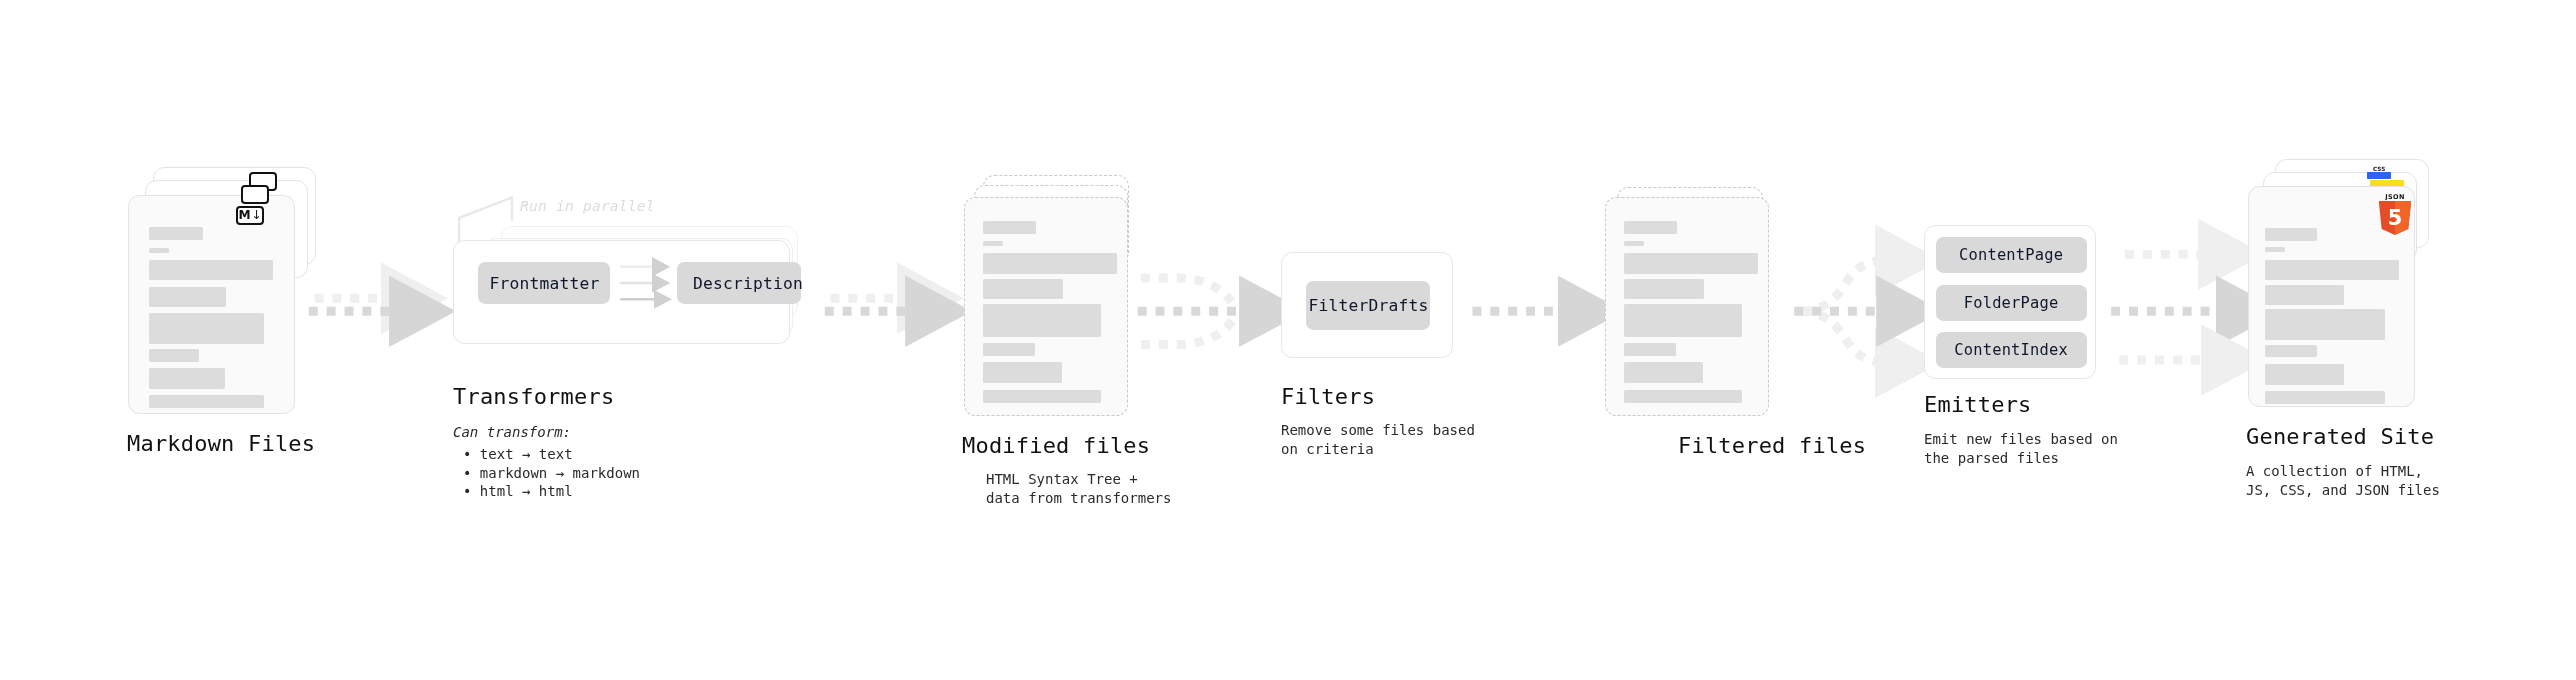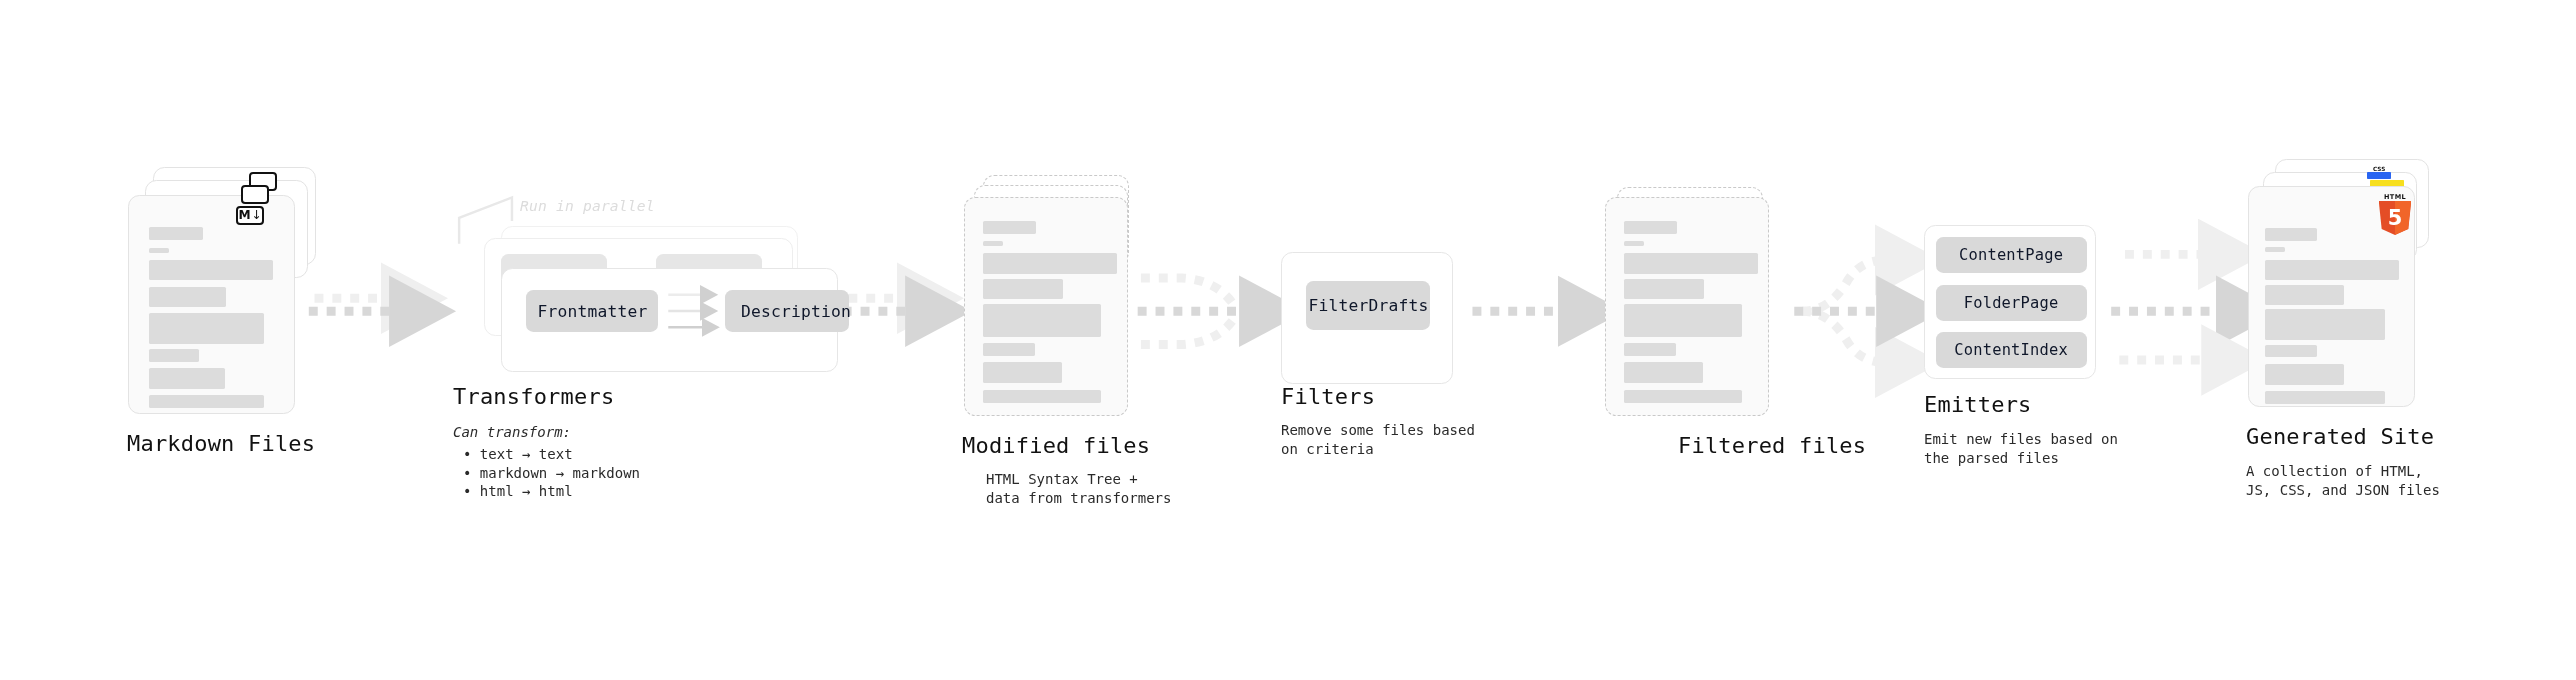--- a/index.html
+++ b/index.html
@@ -222,21 +222,21 @@
 
   <div>
     <div class="panel" style="left:501px;top:226px;width:297px;height:91px;border-color:#f1f1f1;">
       <div class="chip" style="left:14px;top:14.6px;width:102px;height:31px;background:#ededed;"></div>
       <div class="chip" style="left:164px;top:14.6px;width:102px;height:31px;background:#ededed;"></div>
     </div>
     <div class="panel" style="left:484px;top:238px;width:309px;height:98px;border-color:#eeeeee;">
       <div class="chip" style="left:16.3px;top:15.4px;width:106px;height:32.5px;background:#e6e6e6;"></div>
       <div class="chip" style="left:171px;top:15.4px;width:106px;height:32.5px;background:#e6e6e6;"></div>
     </div>
-    <div class="panel" style="left:453px;top:268px;width:337px;height:104px;margin-left:48px;">
+    <div class="panel" style="left:453px;top:240px;width:337px;height:104px;">
       <div class="chip" style="left:24.4px;top:21px;width:132px;height:42px;">Frontmatter</div>
       <div class="chip" style="left:223px;top:21px;width:124px;height:42px;padding-left:18px;">Description</div>
       <svg class="abs" style="left:163px;top:16.3px;width:65px;height:57px;" viewBox="0 0 80 70">
         <line x1="4" y1="12" x2="46" y2="12" stroke="#ececec" stroke-width="3" marker-end="url(#ahs)"></line>
         <line x1="4" y1="32" x2="46" y2="32" stroke="#e4e4e4" stroke-width="3" marker-end="url(#ahs)"></line>
         <line x1="4" y1="52" x2="48" y2="52" stroke="#cfcfcf" stroke-width="3" marker-end="url(#ahs)"></line>
       </svg>
     </div>
 
     <div class="note" style="left:520px;top:197px;">Run in parallel</div>
@@ -262,21 +262,21 @@
       <div class="skel" style="left:18px;top:145px;width:52px;height:13px;"></div>
       <div class="skel" style="left:18px;top:164px;width:79px;height:21px;"></div>
       <div class="skel" style="left:18px;top:192px;width:118px;height:13px;"></div>
     </div>
     <div class="title" style="left:962px;top:433px;">Modified files</div>
     <div class="sub" style="left:962px;top:470px;margin-left:24px;">HTML Syntax Tree +
 data from transformers</div>
   </div>
 
   <div>
-    <div class="panel" style="left:1281px;top:252px;width:172px;height:132px;">
+    <div class="panel" style="left:1281px;top:252px;width:172px;height:106px;">
       <div class="chip" style="left:24.4px;top:28.4px;width:124px;height:49px;">FilterDrafts</div>
     </div>
     <div class="title" style="left:1281px;top:384px;">Filters</div>
     <div class="sub" style="left:1281px;top:421px;">Remove some files based
 on criteria</div>
   </div>
 
   <div>
     <div class="sheet dashed back" style="left:1617px;top:187px;width:146px;height:89px;"></div>
     <div class="sheet dashed" style="left:1605px;top:197px;width:164px;height:219px;">
@@ -317,21 +317,21 @@
       <div class="skel" style="left:16.3px;top:60px;width:19.5px;height:4.9px;"></div>
       <div class="skel" style="left:16.3px;top:73px;width:134px;height:19.5px;"></div>
       <div class="skel" style="left:16.3px;top:98px;width:79px;height:19.5px;"></div>
       <div class="skel" style="left:16.3px;top:122px;width:120px;height:31px;"></div>
       <div class="skel" style="left:16.3px;top:158px;width:52px;height:12.2px;"></div>
       <div class="skel" style="left:16.3px;top:177px;width:79px;height:21px;"></div>
       <div class="skel" style="left:16.3px;top:204px;width:120px;height:13px;"></div>
     </div>
 
     <div class="html5" style="left:2377px;top:193px;">
-      <span class="cap">HTML</span>
+      <span class="cap">JSON</span>
       <div class="shield">
         <span class="five">5</span>
       </div>
     </div>
 
     <div class="title" style="left:2246px;top:424px;">Generated Site</div>
     <div class="sub" style="left:2246px;top:462px;">A collection of HTML,
 JS, CSS, and JSON files</div>
   </div>
 

